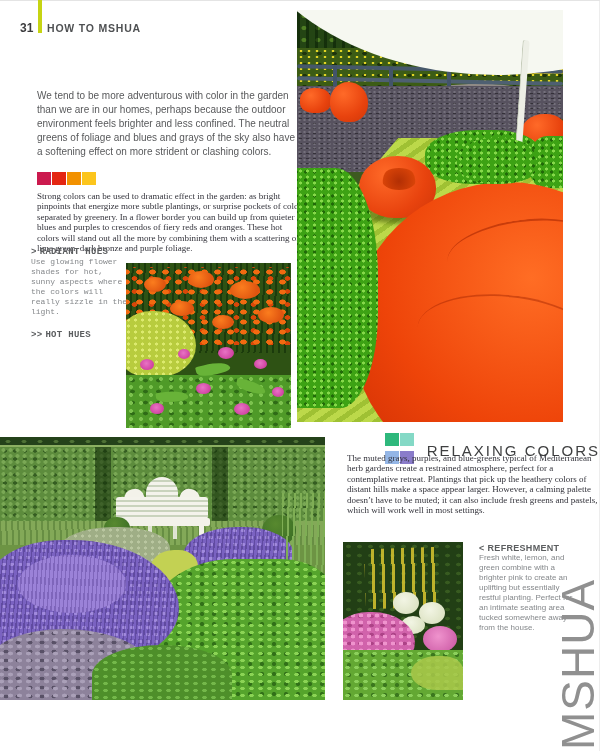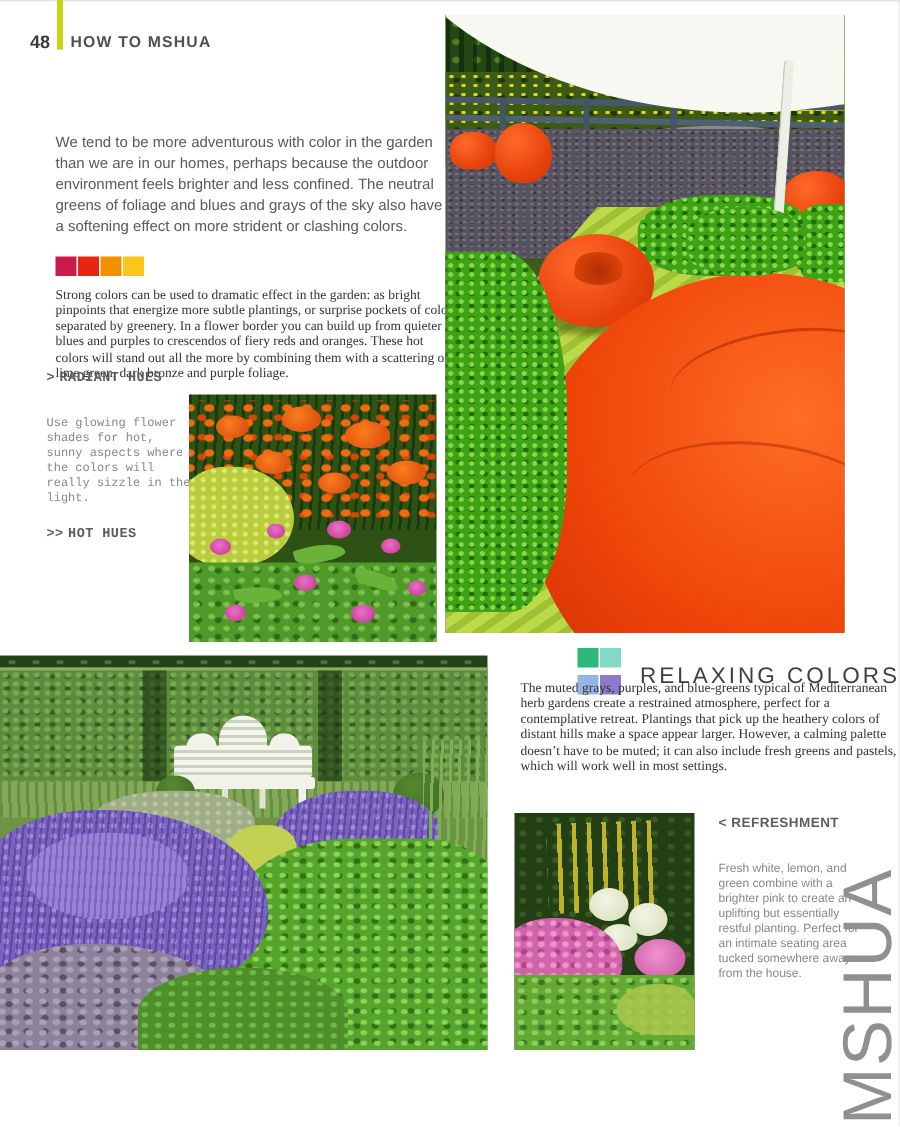--- a/index.html
+++ b/index.html
@@ -27,21 +27,21 @@
   .serif-body{font-family:"Liberation Serif",serif;font-size:9px;line-height:10.4px;color:#33333b;}
   .vib-body{left:37px;top:191px;width:268px;}
   .rel-body{left:347px;top:453px;width:252px;}
 
   
   .cap-col{display:flex;flex-direction:column;}
   .cap-left{left:31px;top:247px;width:98px;font-family:Liberation Mono, monospace;}
   .cap-right{left:479px;top:543px;width:101px;}
   .cap-title{font-size:9px;font-weight:700;letter-spacing:.3px;color:#5b5d5f;}
   .cap-arrow{margin-right:3px;color:#5b5d5f;}
-  .cap-body{font-size:8px;line-height:10px;color:#85888b;margin-top:21px;}
+  .cap-body{font-size:8px;line-height:10px;color:#85888b;margin-top:0;}
   .cap-block+.cap-block{margin-top:13px;}
 
   
   .watermark{left:551px;top:750px;width:150px;height:46px;transform:rotate(-90deg);
              transform-origin:0 0;font-size:46px;letter-spacing:1px;color:#909090;}
 
   
   .ph1{left:297px;top:10px;width:266px;height:412px;overflow:hidden;background:#3d5a20;}
   .hs-trees{left:0;top:0;width:266px;height:70px;
     background:#244514;
@@ -182,21 +182,21 @@
     background-image:radial-gradient(#8cd05c 2px, transparent 2.5px),
       radial-gradient(rgba(20,70,10,.5) 2px, transparent 2.6px);
     background-size:9px 7px,12px 10px;}
   .rf-lime{left:68px;top:114px;width:52px;height:34px;border-radius:50% 40% 0 50%;background:#a9c84a;opacity:.85;}
 </style>
 </head>
 <body>
 
 <div class="page">
 
-  <div class="abs pagenum">48</div>
+  <div class="abs pagenum">31</div>
   <div class="abs accent-bar" style="background-color: rgb(198, 212, 19);"></div>
   <div class="abs section-header">HOW TO MSHUA</div>
 
   <div class="abs intro">We tend to be more adventurous with color in the garden than we are in our homes, perhaps because the outdoor environment feels brighter and less confined. The neutral greens of foliage and blues and grays of the sky also have a softening effect on more strident or clashing colors.</div>
 
   <div class="abs sec-head vib-head">
     <span>
       <span class="sw" style="background-color: rgb(203, 26, 78);"></span><span class="sw" style="background-color: rgb(228, 38, 18);"></span><span class="sw" style="background-color: rgb(242, 145, 0);"></span><span class="sw" style="background-color: rgb(252, 197, 28);"></span>
     </span>
   </div>

